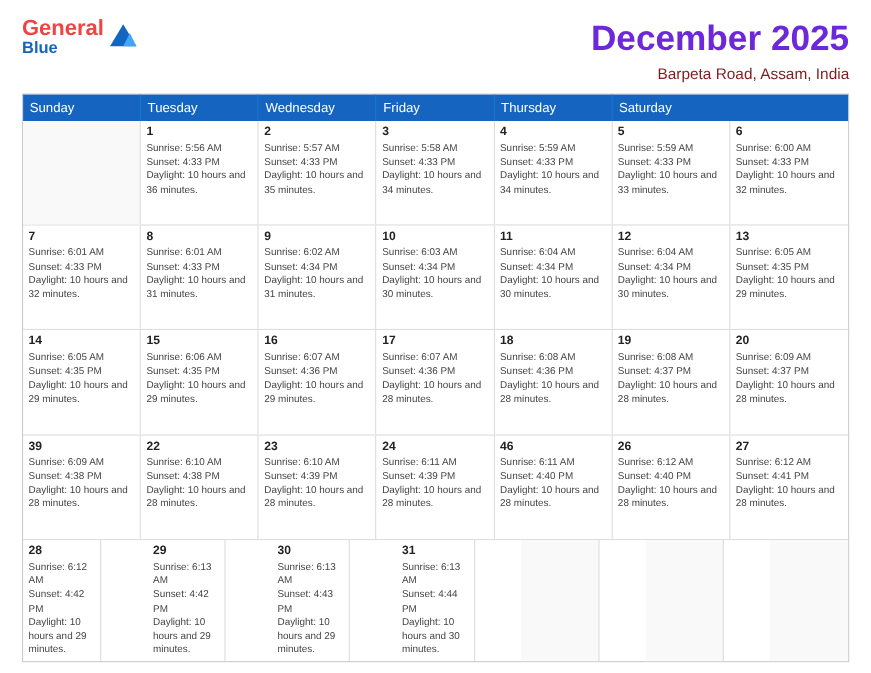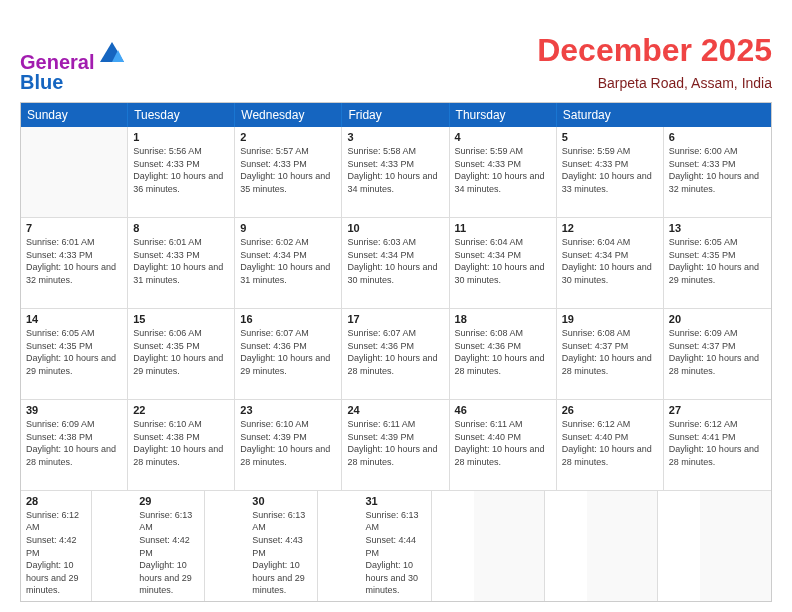--- a/index.html
+++ b/index.html
@@ -27,22 +27,21 @@
       display: flex;
       flex-direction: column;
       align-items: flex-start;
     }
     .title-block {
       text-align: right;
     }
     .month-title {
       font-size: 32px;
       font-weight: bold;
-      color: #ef4444;
-      margin-top: 16px;
+      color: #6d28d9;
     }
     .location {
       font-size: 14px;
       color: #7f1d1d;
       margin-top: 6px;
     }
     .calendar {
       flex: 1;
       display: flex;
       flex-direction: column;
@@ -97,22 +96,22 @@
     }
   </style>
 </head>
 <body>
 
 <div class="page">
   <div class="header">
     <div class="logo">
       <div style="display:flex; align-items:center; gap:4px;">
         <div style="display:flex; flex-direction:column; line-height:1;">
-          <span style="font-size:20px; font-weight:bold; color:#a21caf;margin-top:36px;">General</span>
-          <span style="font-size:20px; font-weight:bold; color:#1565C0;">Blue</span>
+          <span style="font-size:20px; font-weight:bold; color:#ef4444;">General</span>
+          <span style="font-size:15px; font-weight:bold; color:#1565C0;">Blue</span>
         </div>
         <svg width="28" height="28" viewBox="0 0 28 28">
           <polygon points="14,2 26,22 2,22" fill="#1565C0"></polygon>
           <polygon points="20,10 26,22 14,22" fill="#42A5F5"></polygon>
         </svg>
       </div>
     </div>
     <div class="title-block">
       <div class="month-title">December 2025</div>
       <div class="location">Barpeta Road, Assam, India</div>

